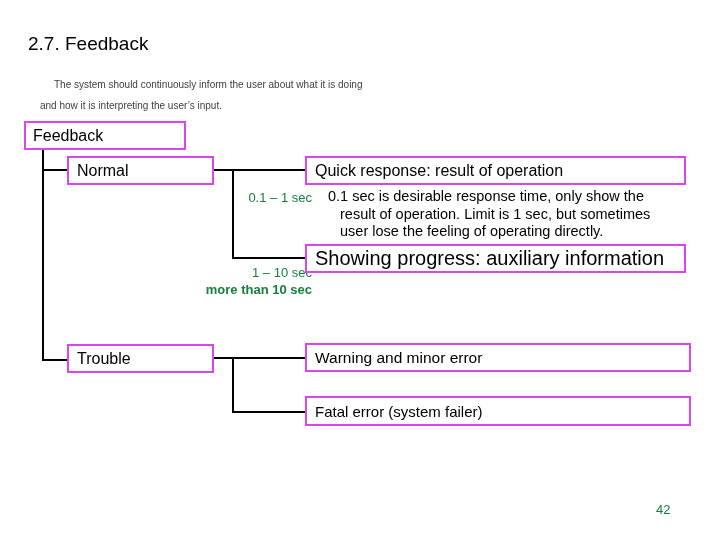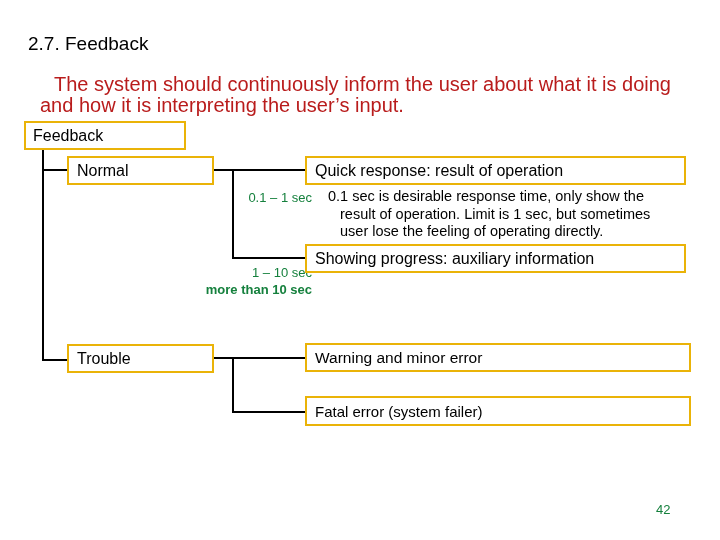--- a/index.html
+++ b/index.html
@@ -28,47 +28,47 @@
     font-size: 19px;
     line-height: 23px;
     color: #000000;
     white-space: nowrap;
   }
   .intro {
     position: absolute;
     left: 40px;
     top: 66px;
     width: 650px;
-    font-size: 20px;
+    font-size: 10px;
     line-height: 21px;
-    color: #b91c1c;
+    color: #404040;
   }
   .intro .l1 { display: block; text-indent: 14px; }
   .intro .l2 { display: block; }
 
   
   .box {
     position: absolute;
     box-sizing: border-box;
-    border: 2px solid #eab308;
+    border: 2px solid #d946ef;
     background: #ffffff;
     color: #000000;
     display: flex;
     align-items: center;
     white-space: nowrap;
     z-index: 3;
   }
   .box > span { display: block; }
 
   .box-feedback { left: 24px;  top: 113px; width: 162px; height: 29px; font-size: 16px; padding-left: 7px; }
   .box-normal   { left: 67px;  top: 148px; width: 147px; height: 29px; font-size: 16px; padding-left: 8px; }
   .box-trouble  { left: 67px;  top: 336px; width: 147px; height: 29px; font-size: 16px; padding-left: 8px; }
 
   .box-quick    { left: 305px; top: 148px; width: 381px; height: 29px; font-size: 16px; padding-left: 8px; }
-  .box-progress { left: 305px; top: 236px; width: 381px; height: 29px; font-size: 16px; padding-left: 8px; align-items: center; }
+  .box-progress { left: 305px; top: 236px; width: 381px; height: 29px; font-size: 20px; padding-left: 8px; align-items: center; }
   .box-warning  { left: 305px; top: 335px; width: 386px; height: 29px; font-size: 15.5px; padding-left: 8px; }
   .box-fatal    { left: 305px; top: 388px; width: 386px; height: 30px; font-size: 15px; padding-left: 8px; }
 
   
   .line {
     position: absolute;
     background: #000000;
     z-index: 1;
   }
   .line.h { height: 2px; }

